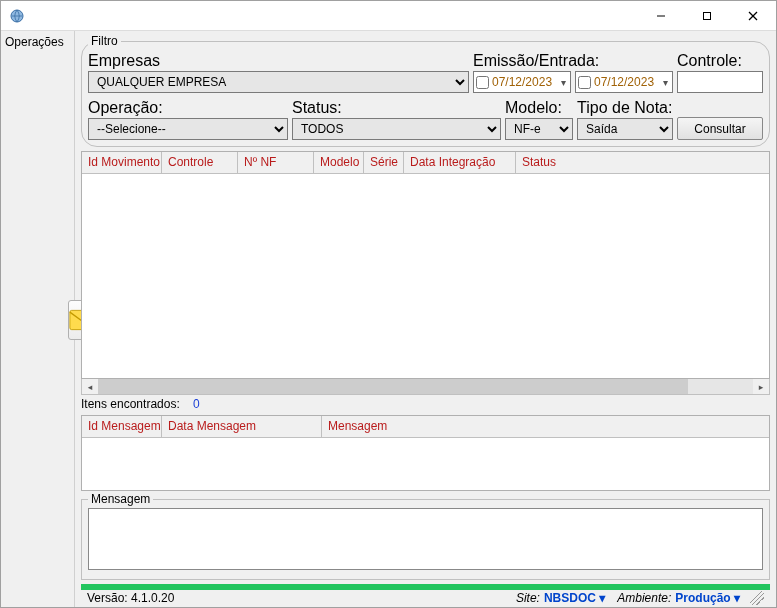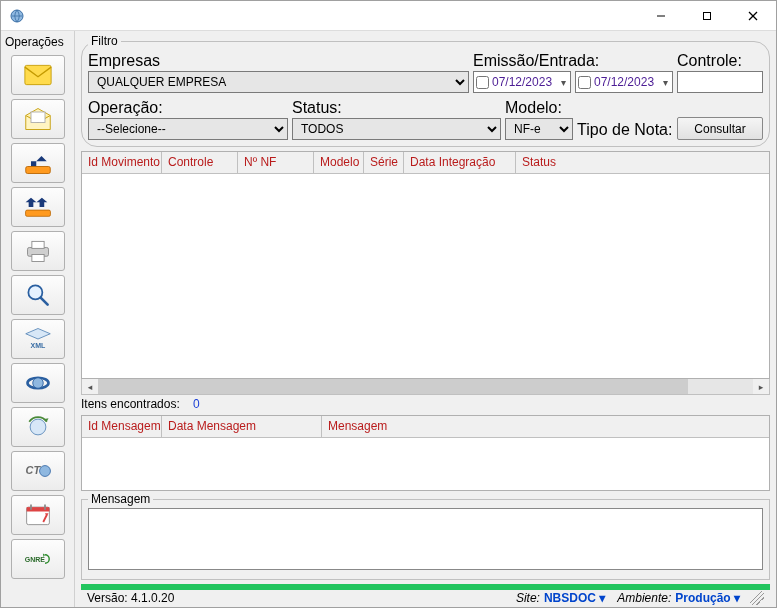--- a/index.html
+++ b/index.html
@@ -34,21 +34,21 @@
     display:flex;
     background:#f0f0f0;
     overflow:hidden;
   }
   
   .sidebar {
     width:74px;
     background:#f0f0f0;
     border-right:1px solid #d0d0d0;
     display:flex;
-    flex-direction:column;
+    flex-direction:row;
     align-items:center;
     padding-top:2px;
   }
   .sidebar-title {
     align-self:flex-start;
     padding:2px 4px 4px 4px;
     font-size:12px;
     color:#000;
   }
   .sidebtn {
@@ -102,21 +102,21 @@
   .datebox {
     display:flex;
     align-items:center;
     height:22px;
     border:1px solid #7a7a7a;
     background:#fff;
     padding:0 2px;
     gap:3px;
   }
   .datebox input[type=checkbox] { width:13px; height:13px; accent-color:#0078d7; }
-  .datebox .datetxt { flex:1; font-size:12px; color:#4c1d95; }
+  .datebox .datetxt { flex:1; font-size:12px; color:#a16207; }
   .datebox .dd { font-size:10px; color:#555; padding:0 2px; cursor:pointer; }
   .btn {
     height:23px;
     padding:0 14px;
     font:inherit;
     background:linear-gradient(#f5f5f5,#e1e1e1);
     border:1px solid #888;
     border-radius:2px;
     cursor:pointer;
   }
@@ -365,20 +365,23 @@
           </select>
         </div>
         <div class="field" style="width:68px;">
           <span class="label">Modelo:</span>
           <select>
             <option>NF-e</option>
           </select>
         </div>
         <div class="field" style="width:96px;">
           <span class="label">Tipo de Nota:</span>
+          <select>
+            <option>Saída</option>
+          </select>
         </div>
         <div class="field" style="width:86px; justify-content:flex-end;">
           <span class="label" style="height:15px;">&nbsp;</span>
           <button class="btn">Consultar</button>
         </div>
       </div>
     </div>
 
     <div class="grid">
       <div class="grid-head">

